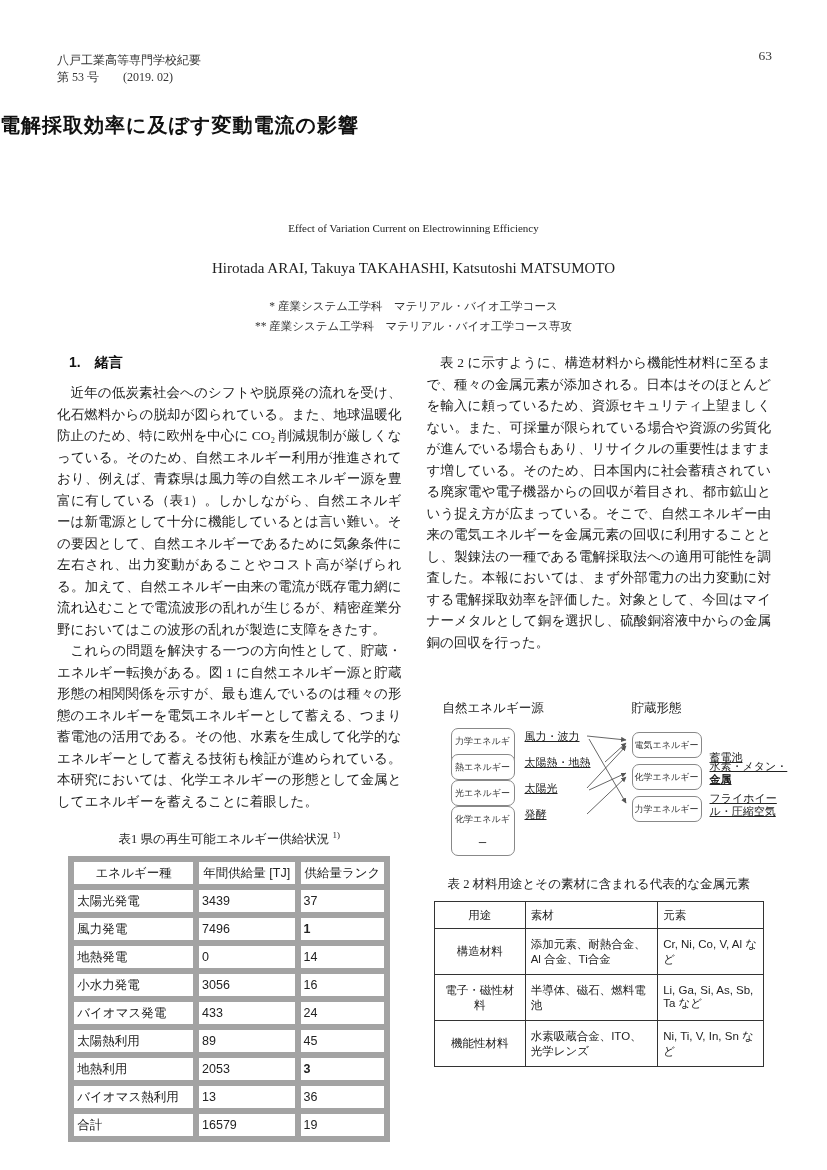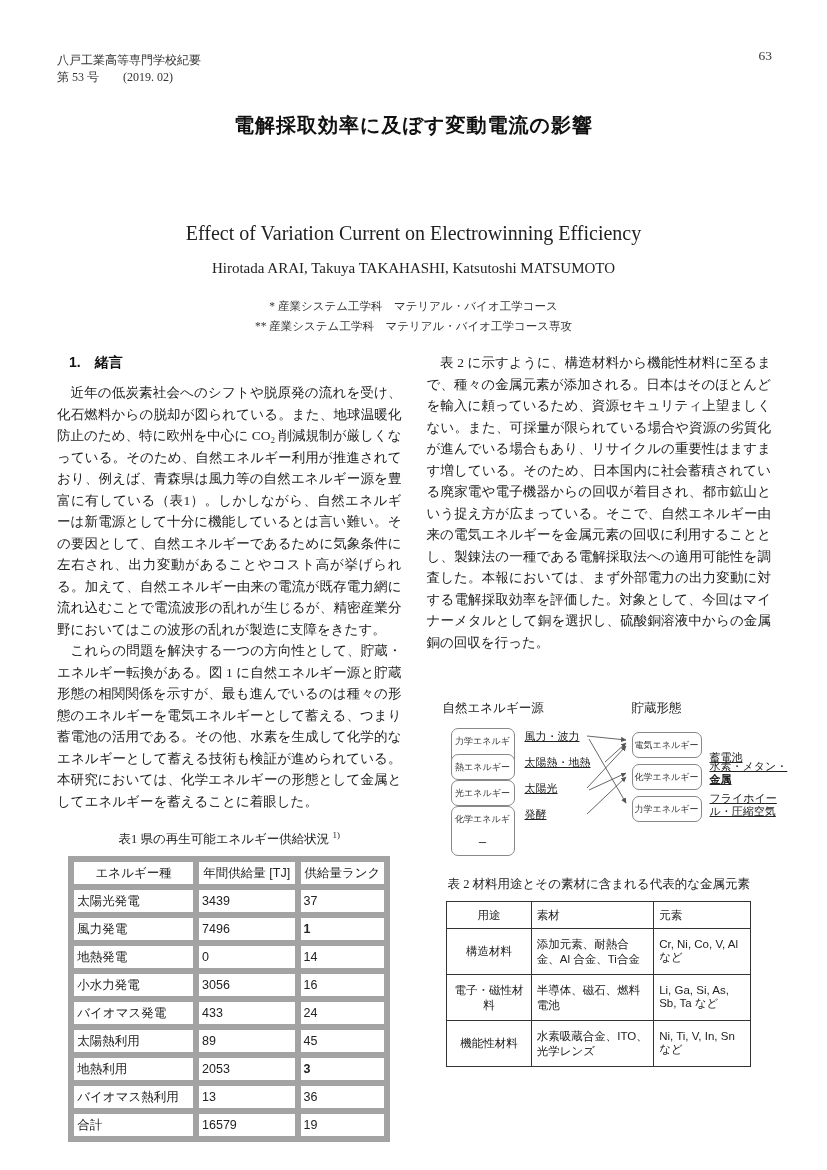--- a/index.html
+++ b/index.html
@@ -3,41 +3,41 @@
 <meta charset="utf-8">
 <style>
   html,body{margin:0;padding:0;background:#f2f2f2;}
   .page{
     position:relative;width:827px;height:1170px;background:#ffffff;
     font-family:"Liberation Serif","DejaVu Serif",serif;color:#222;
     overflow:hidden;margin:0 auto;
   }
   .hdr{position:absolute;top:52px;left:57px;font-size:12px;line-height:17px;color:#333;}
   .pageno{position:absolute;top:48px;right:55px;font-size:13.5px;color:#333;}
-  .title{position:absolute;top:112px;left:0;width:100%;text-align:center;
+  .title{position:absolute;top:112px;left:0;width:100%;
     font-size:20px;font-weight:bold;letter-spacing:1px;color:#111;}
   .authors-ja{position:absolute;top:177px;left:0;width:100%;text-align:center;font-size:14px;}
-  .title-en{position:absolute;top:222px;left:0;width:100%;text-align:center;font-size:20px;}
+  .title-en{position:absolute;top:222px;left:0;width:100%;text-align:center;font-size:11px;}
   .authors-en{position:absolute;top:260px;left:0;width:100%;text-align:center;font-size:15px;}
   .affil{position:absolute;left:0;width:100%;text-align:center;font-size:11.5px;color:#333;}
   .affil1{top:299px;} .affil2{top:319px;}
   .cols{position:absolute;top:352px;left:57px;width:714px;display:flex;gap:25px;}
   .col{width:345px;}
   .sec-h{font-family:"Liberation Sans","DejaVu Sans",sans-serif;font-weight:bold;
     font-size:14px;margin:2px 0 10px 12px;color:#111;}
   .para{font-size:13.5px;line-height:21.5px;text-align:justify;text-indent:1em;margin:0;}
   .tbl-cap{font-size:12.5px;text-align:center;margin-top:18px;color:#222;}
   .tbl-cap sup{font-size:9px;}
   table{border-collapse:collapse;font-family:"Liberation Sans","DejaVu Sans",sans-serif;
     color:#222;margin:8px auto 0 auto;}
   .t1{width:322px;font-size:12.5px;}
   .t1 th,.t1 td{border:6px solid #a3a3a3;height:22px;padding:0 3px;font-weight:normal;}
   .t1 .c0{width:132px;} .t1 .c1{width:100px;} .t1 .c2{width:90px;}
   .t1 td.bold{font-weight:bold;}
-  .t2{width:305px;font-size:11.5px;}
+  .t2{width:330px;font-size:11.5px;}
   .t2 th,.t2 td{border:1px solid #333;padding:3px 5px;font-weight:normal;vertical-align:middle;}
   .t2 th{text-align:center;height:20px;}
   .t2 .u{width:84px;text-align:center;}
   .t2 .m{width:128px;text-align:left;line-height:15px;}
   .t2 .e{width:100px;text-align:left;}
   .t2 tr.r{height:46px;}
   .fig{position:relative;height:152px;margin-top:47px;
     font-family:"Liberation Sans","DejaVu Sans",sans-serif;}
   .fig-h{position:absolute;font-size:12.5px;color:#222;top:0;}
   .fig-h.l{left:16px;} .fig-h.r{left:205px;}

